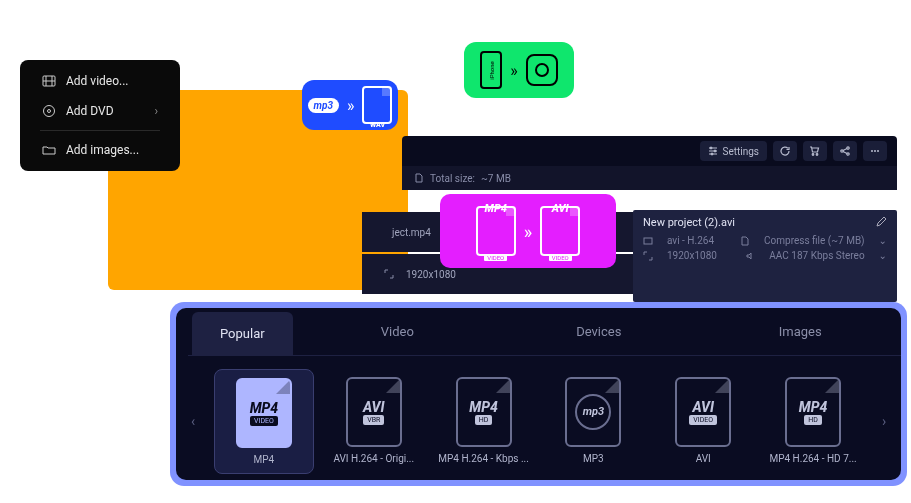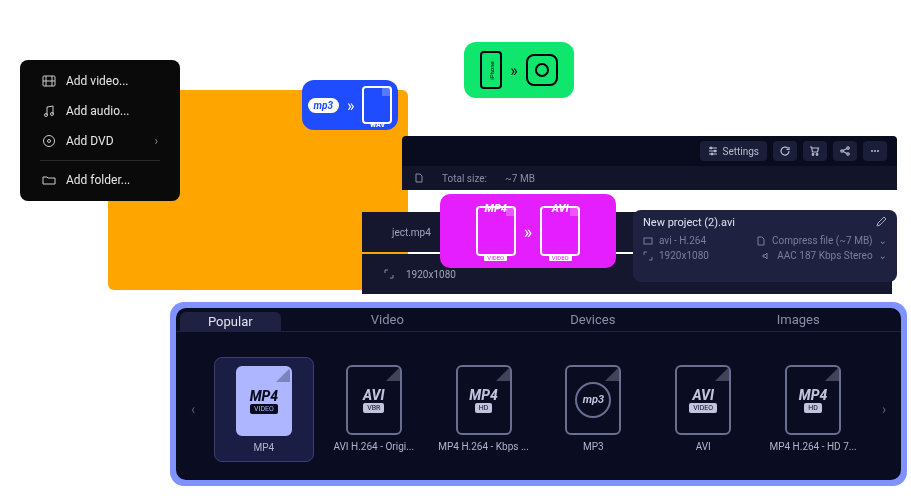--- a/index.html
+++ b/index.html
@@ -22,39 +22,39 @@
 .badge.blue { left:302px; top:80px; width:96px; height:50px; background:#1f4cff; color:#fff; }
 .badge.green { left:464px; top:42px; width:110px; height:56px; background:#0fe66d; color:#000; }
 .badge.magenta { left:440px; top:194px; width:176px; height:74px; background:#e41eff; color:#fff; z-index:36; border-radius:10px; }
 
 
 .toolbar { position:absolute; left:402px; top:136px; right:14px; height:30px; background:#090b1e; border-radius:4px 4px 0 0; display:flex; justify-content:flex-end; align-items:center; gap:6px; padding:0 10px; z-index:20; }
 .tbtn { height:20px; background:#1a1e38; border-radius:4px; display:flex; align-items:center; gap:4px; padding:0 8px; font-size:10px; color:#b8bccf; cursor:pointer; }
 .tbtn.icon-only { width:24px; padding:0; justify-content:center; }
 
 
-.sizebar { position:absolute; left:402px; top:166px; right:14px; height:24px; background:#12142a; display:flex; align-items:center; padding:0 12px; font-size:10px; color:#888ca8; gap:18px; z-index:20; }
+.sizebar { position:absolute; left:402px; top:166px; right:14px; height:24px; background:#12142a; display:flex; align-items:center; padding:0 12px; font-size:10px; color:#888ca8; gap:6px; z-index:20; }
 
 
 .filerow { position:absolute; left:362px; width:530px; height:40px; background:#15172f; display:flex; align-items:center; gap:12px; padding:0 10px; font-size:10px; color:#a0a4bc; z-index:20; }
 .filerow.r1 { top:212px; }
 .filerow.r2 { top:254px; }
 
 
-.outpanel { position:absolute; right:14px; top:210px; width:264px; height:72px; background:#1e2240; border-radius:8px; z-index:36; padding:6px 10px; color:#c0c4dc; font-size:10px; }
+.outpanel { position:absolute; right:14px; top:210px; width:264px; height:92px; background:#1e2240; border-radius:2px; z-index:36; padding:6px 10px; color:#c0c4dc; font-size:10px; }
 .out-title { display:flex; justify-content:space-between; font-size:11px; color:#e0e2f2; margin-bottom:6px; }
 .out-row { display:flex; justify-content:space-between; align-items:center; margin-bottom:4px; }
-.out-cell { display:flex; align-items:center; gap:6px; color:#7a7e9c; }
+.out-cell { display:flex; align-items:center; gap:14px; color:#7a7e9c; }
 
 
 .bottom { position:absolute; left:170px; right:4px; top:302px; height:184px; background:#8092ff; border-radius:14px; z-index:50; }
 .bottom-inner { position:absolute; left:6px; top:6px; right:6px; bottom:6px; background:#0a0c22; border-radius:10px; display:flex; flex-direction:column; }
 .convert-btn { position:absolute; right:18px; top:-2px; background:#8092ff; color:#090b1e; font-weight:800; font-size:22px; padding:10px 32px; border-radius:22px; z-index:51; cursor:pointer; }
 
-.tabs { display:flex; height:24px; border-bottom:1px solid #1e2142; }
+.tabs { display:flex; height:48px; border-bottom:1px solid #1e2142;margin-left:12px; }
 .tab { flex:1; display:flex; align-items:center; justify-content:center; font-size:13px; color:#8a8ea8; cursor:pointer; }
 .tab.active { background:#1e2142; color:#e0e2f2; border-radius:6px 6px 0 0; margin:4px 4px 0 4px; flex:none; padding:0 28px; }
 
 .formats { flex:1; display:flex; align-items:center; gap:10px; padding:10px 6px 4px 6px; }
 .arrow { width:22px; height:56px; display:flex; align-items:center; justify-content:center; color:#5a5e80; cursor:pointer; font-size:14px; }
 .fmt { width:100px; display:flex; flex-direction:column; align-items:center; gap:6px; cursor:pointer; padding:8px 0; border-radius:8px; }
 .fmt.selected { background:#1a1e44; border:1px solid #3a3e70; }
 .fmt-icon { width:56px; height:70px; border-radius:6px; display:flex; flex-direction:column; align-items:center; justify-content:center; border:2px solid #6a6e90; position:relative; }
 .fmt-icon::before { content:""; position:absolute; top:0; right:0; width:14px; height:14px; background:linear-gradient(135deg,transparent 48%, currentColor 52%); opacity:0.3; border-radius:0 4px 0 0; }
 .fmt.selected .fmt-icon { background:#aeb6ff; border-color:#aeb6ff; color:#090b1e; }
@@ -85,45 +85,35 @@
         <svg width="14" height="14" viewBox="0 0 14 14" fill="none" stroke="#ccc" stroke-width="1">
           <rect x="1" y="2" width="12" height="10" rx="1"></rect>
           <path d="M4 2v10M10 2v10M1 7h12"></path>
         </svg>
       </span>
     <span>Add video...</span>
   </div>
   <div class="ctx-item">
     <span class="ctx-icon">
         <svg width="14" height="14" viewBox="0 0 14 14" fill="none" stroke="#ccc" stroke-width="1">
-          <path d="M5 11V3l6-1v8"></path>
-          <circle cx="4" cy="11" r="1.5"></circle>
-          <circle cx="10" cy="10" r="1.5"></circle>
-        </svg>
-      </span>
-    <span>Add audio...</span>
-  </div>
-  <div class="ctx-item">
-    <span class="ctx-icon">
-        <svg width="14" height="14" viewBox="0 0 14 14" fill="none" stroke="#ccc" stroke-width="1">
           <circle cx="7" cy="7" r="5.5"></circle>
           <circle cx="7" cy="7" r="1.5"></circle>
         </svg>
       </span>
     <span style="flex:1">Add DVD</span>
     <span style="color:#888">›</span>
   </div>
   <div class="ctx-sep"></div>
   <div class="ctx-item">
     <span class="ctx-icon">
         <svg width="14" height="14" viewBox="0 0 14 14" fill="none" stroke="#ccc" stroke-width="1">
           <path d="M1 4h4l1 1h7v6H1z"></path>
         </svg>
       </span>
-    <span>Add folder...</span>
+    <span>Add images...</span>
   </div>
 </div>
 
 <div class="badge blue">
   <span style="background:#fff;color:#1f4cff;border-radius:10px;padding:2px 6px;font-size:10px;font-weight:700;font-style:italic">mp3</span>
   <span class="chev">»</span>
   <div class="ficon" style="color:#fff;width:30px;height:38px;font-size:12px">
     <svg width="14" height="14" viewBox="0 0 14 14" fill="none" stroke="#fff" stroke-width="1">
         <path d="M5 11V3l6-1v8"></path>
         <circle cx="4" cy="11" r="1.5"></circle>

